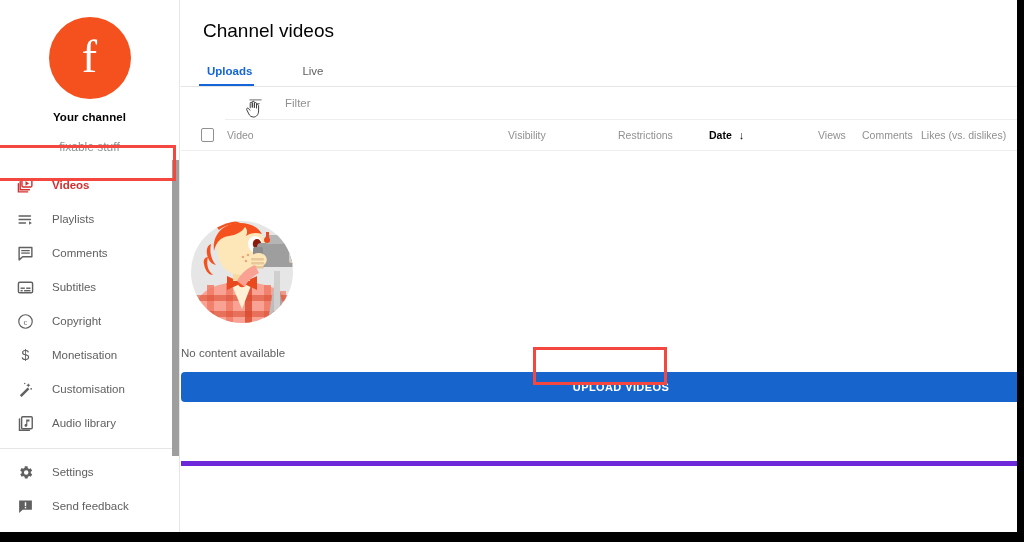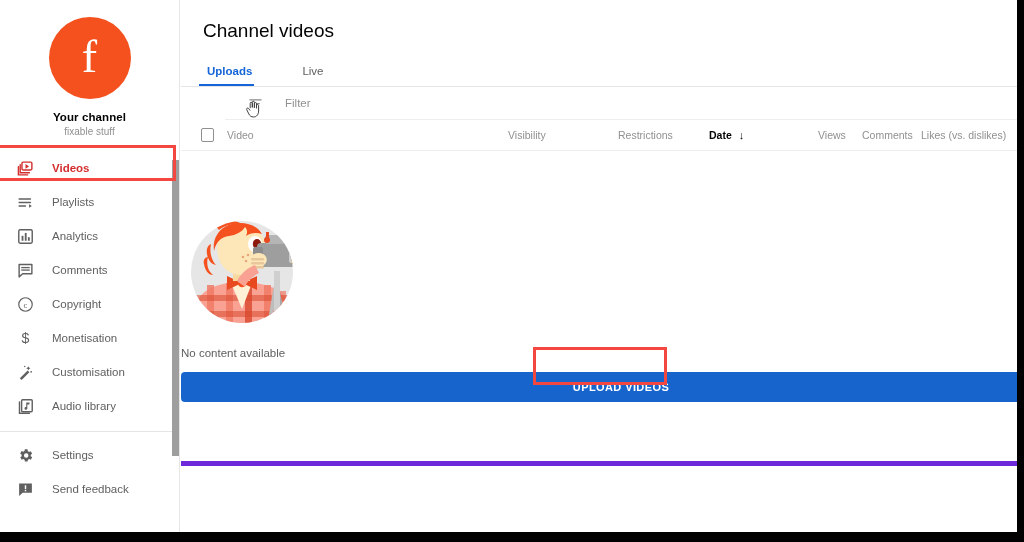--- a/index.html
+++ b/index.html
@@ -51,22 +51,22 @@
     color: #ffffff;
     font-family: "Liberation Serif", serif;
     font-weight: 400;
   }
   .channel-name {
     margin-top: 12px;
     font-size: 11.5px; font-weight: bold; color: #030303;
     letter-spacing: .1px;
   }
   .channel-handle {
-    margin-top: 3px;
-    font-size: 10px; color: #909090;
+    margin-top: 17px;
+    font-size: 12px; color: #909090;
   }
 
   .nav { margin-top: 14px; }
   .nav-item {
     display: flex; align-items: center;
     height: 34px;
     padding-left: 14px;
     cursor: pointer;
     color: #606060;
   }
@@ -251,43 +251,44 @@
       <div class="nav-item">
         <span class="ico">
           <svg width="17" height="17" viewBox="0 0 24 24" stroke="currentColor" stroke-width="2" stroke-linecap="round">
             <path d="M3 7h16M3 12h16M3 17h9"></path>
             <path d="M17 14.5l4 2.5-4 2.5z" fill="currentColor" stroke="none"></path>
           </svg>
         </span>
         <span class="lbl">Playlists</span>
       </div>
 
-      <div class="nav-item">
-        <span class="ico">
-          <svg width="17" height="17" viewBox="0 0 24 24">
-            <rect x="2.5" y="2.5" width="19" height="19" rx="2" fill="none" stroke="currentColor" stroke-width="2"></rect>
-            <rect x="6.5" y="11" width="2.6" height="7" fill="currentColor"></rect>
-            <rect x="11" y="7" width="2.6" height="11" fill="currentColor"></rect>
-            <rect x="15.4" y="13" width="2.6" height="5" fill="currentColor"></rect>
-          </svg>
-        </span>
-        <span class="lbl">Analytics</span>
-      </div>
 
       <div class="nav-item">
         <span class="ico">
           <svg width="17" height="17" viewBox="0 0 24 24">
             <path d="M3 3.5h18v13H8l-5 4.5z" fill="none" stroke="currentColor" stroke-width="2" stroke-linejoin="round"></path>
             <rect x="6" y="7" width="12" height="1.8" fill="currentColor"></rect>
             <rect x="6" y="10.5" width="12" height="1.8" fill="currentColor"></rect>
           </svg>
         </span>
         <span class="lbl">Comments</span>
       </div>
 
+      <div class="nav-item">
+        <span class="ico">
+          <svg width="17" height="17" viewBox="0 0 24 24">
+            <rect x="2" y="4.5" width="20" height="15" rx="2" fill="none" stroke="currentColor" stroke-width="2"></rect>
+            <rect x="5" y="12" width="6" height="2" fill="currentColor"></rect>
+            <rect x="13" y="12" width="6" height="2" fill="currentColor"></rect>
+            <rect x="5" y="15.5" width="3" height="2" fill="currentColor"></rect>
+            <rect x="10" y="15.5" width="9" height="2" fill="currentColor"></rect>
+          </svg>
+        </span>
+        <span class="lbl">Subtitles</span>
+      </div>
 
       <div class="nav-item">
         <span class="ico">
           <svg width="17" height="17" viewBox="0 0 24 24">
             <circle cx="12" cy="12" r="9.5" fill="none" stroke="currentColor" stroke-width="1.7"></circle>
             <text x="12" y="16.5" font-size="12" font-family="Liberation Serif, serif" text-anchor="middle" fill="currentColor">c</text>
           </svg>
         </span>
         <span class="lbl">Copyright</span>
       </div>

